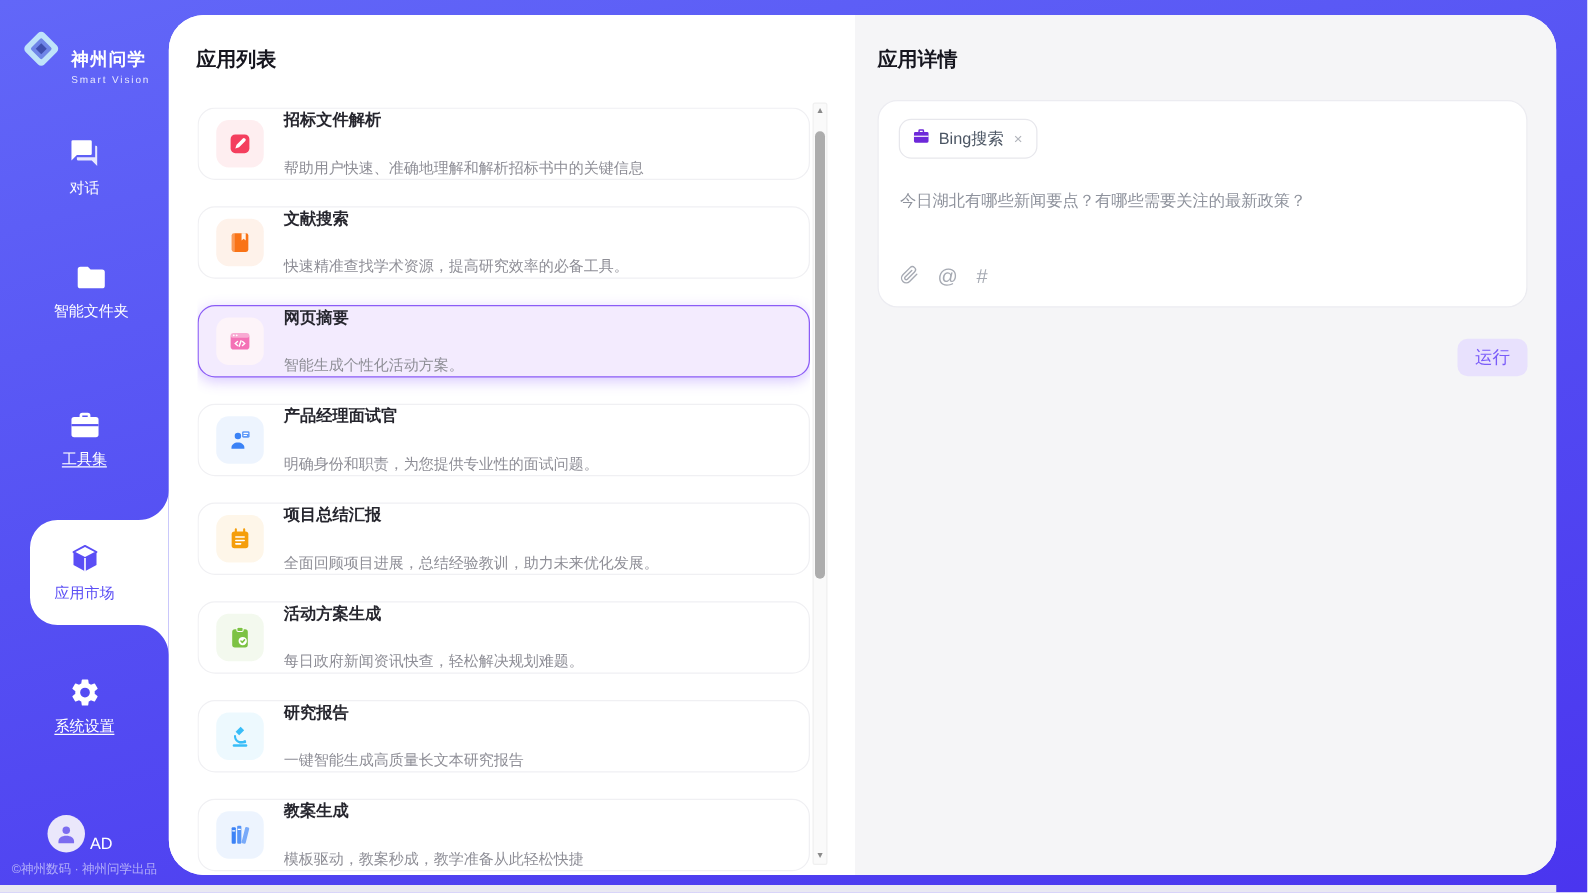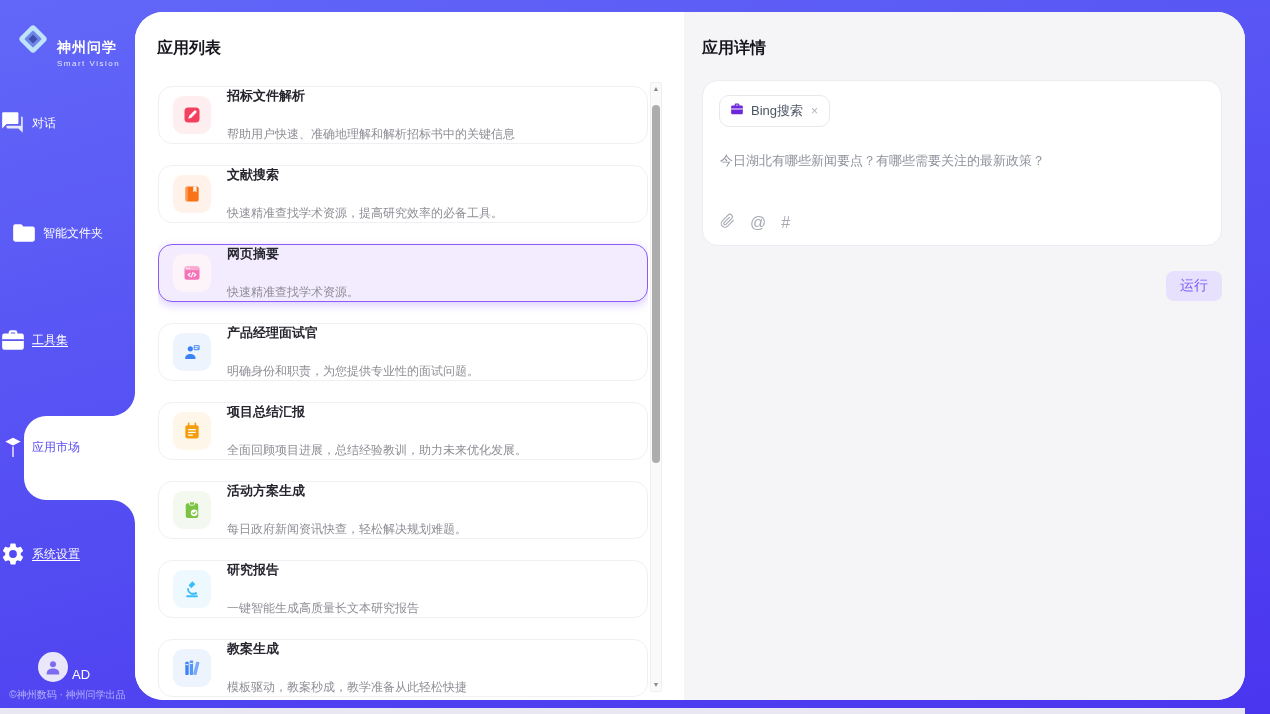--- a/index.html
+++ b/index.html
@@ -9,21 +9,21 @@
   .frame { position:relative; width:1270px; height:714px;
            background:linear-gradient(165deg,#6267f8 0%,#5550f3 45%,#4a35ef 100%); }
   .frame .bottom-light { position:absolute; left:0; right:25px; bottom:0; height:6px; background:#e9e8f2; }
 
   
   .sidebar { position:absolute; left:0; top:0; width:135px; height:714px; }
   .logo { position:absolute; top:14px; left:16px; display:flex; align-items:center; gap:7px; }
   .logo-text .nm { color:#fff; font-size:14px; font-weight:bold; letter-spacing:1px;margin-top:25px; }
   .logo-text .sub { color:rgba(255,255,255,.85); font-size:8px; letter-spacing:1.5px; margin-top:2px; }
 
-  .nav-item { position:absolute; left:0; width:135px; display:flex; flex-direction:row;
+  .nav-item { position:absolute; left:0; width:135px; display:flex; flex-direction:column;
               align-items:center; gap:6px; cursor:pointer; z-index:3; }
   .nav-item .nav-ic { width:26px; height:26px; display:block; }
   .nav-item .nav-lb { font-size:12px; color:#fff; }
   .nav-item .nav-lb.ul { text-decoration:underline; text-underline-offset:2px; }
   .nav-item.active .nav-lb { color:#5b4ef5; }
 
   .tab-bump { position:absolute; left:22px; top:392px; width:113px; height:132px; z-index:2; }
 
   .user-row { position:absolute; left:38px; bottom:32px; display:flex; align-items:flex-end; gap:4px;margin-top:40px; }
   .avatar { width:30px; height:30px; border-radius:50%; background:#eae7fb; display:flex;
@@ -103,21 +103,21 @@
     </svg>
 
     <nav id="side-nav">
         <div class="nav-item" style="top: 110px;">
           <span class="nav-ic"><svg viewBox="0 0 24 24" width="26" height="26">
               <path d="M16 2H3a1 1 0 0 0-1 1v14l4-4h10a1 1 0 0 0 1-1V3a1 1 0 0 0-1-1z" fill="#ffffff"></path>
               <path d="M21 6h-1.5v8.5H6V16a1 1 0 0 0 1 1h10l4 4V7a1 1 0 0 0-1-1z" fill="#ffffff" opacity=".85"></path>
             </svg></span>
           <span class="nav-lb">对话</span>
         </div>
-        <div class="nav-item" style="top: 220px; padding-left: 11px;">
+        <div class="nav-item" style="top: 209px; padding-left: 11px;">
           <span class="nav-ic"><svg viewBox="0 0 24 24" width="26" height="26">
               <path d="M9.5 4l2 2H20a2 2 0 0 1 2 2v10a2 2 0 0 1-2 2H4a2 2 0 0 1-2-2V6a2 2 0 0 1 2-2z" fill="#ffffff"></path>
             </svg></span>
           <span class="nav-lb">智能文件夹</span>
         </div>
         <div class="nav-item" style="top: 327px;">
           <span class="nav-ic"><svg viewBox="0 0 24 24" width="26" height="26">
               <path d="M10 3h4a2 2 0 0 1 2 2v1h4a2 2 0 0 1 2 2v11a2 2 0 0 1-2 2H4a2 2 0 0 1-2-2V8a2 2 0 0 1 2-2h4V5a2 2 0 0 1 2-2zm0 3h4V5h-4z" fill="#ffffff"></path>
               <rect x="2" y="11.3" width="20" height="1.6" fill="#5b55f2"></rect>
             </svg></span>
@@ -186,21 +186,21 @@
               <svg viewBox="0 0 24 24" width="20" height="20">
                 <rect x="3" y="4" width="18" height="16" rx="3" fill="#f472b6"></rect>
                 <rect x="3" y="4" width="18" height="4.6" rx="2" fill="#fff" opacity=".4"></rect>
                 <circle cx="6" cy="6.3" r=".9" fill="#fff"></circle>
                 <circle cx="8.8" cy="6.3" r=".9" fill="#fff"></circle>
                 <path d="M9.6 12.3l-2.1 1.9 2.1 1.9M14.4 12.3l2.1 1.9-2.1 1.9M13 11.6l-1.8 5.1" stroke="#fff" stroke-width="1.4" fill="none" stroke-linecap="round"></path>
               </svg>
             </span>
             <span class="card-tx">
               <b>网页摘要</b>
-              <small>快速精准查找学术资源。</small>
+              <small>智能生成个性化活动方案。</small>
             </span>
           </div>
           <div class="card">
             <span class="app-ic" style="background:rgba(59,130,246,0.09)">
               <svg viewBox="0 0 24 24" width="20" height="20">
                 <circle cx="10" cy="8.2" r="3.1" fill="#3b82f6"></circle>
                 <path d="M3.8 19.5c0-3.1 2.8-5 6.2-5s6.2 1.9 6.2 5v.9H3.8z" fill="#3b82f6"></path>
                 <rect x="14" y="3.5" width="7.2" height="6.4" rx="1.4" fill="#3b82f6" opacity=".8"></rect>
                 <path d="M15.8 5.7h3.6M15.8 7.7h2.4" stroke="#fff" stroke-width="1.1" stroke-linecap="round"></path>
               </svg>

